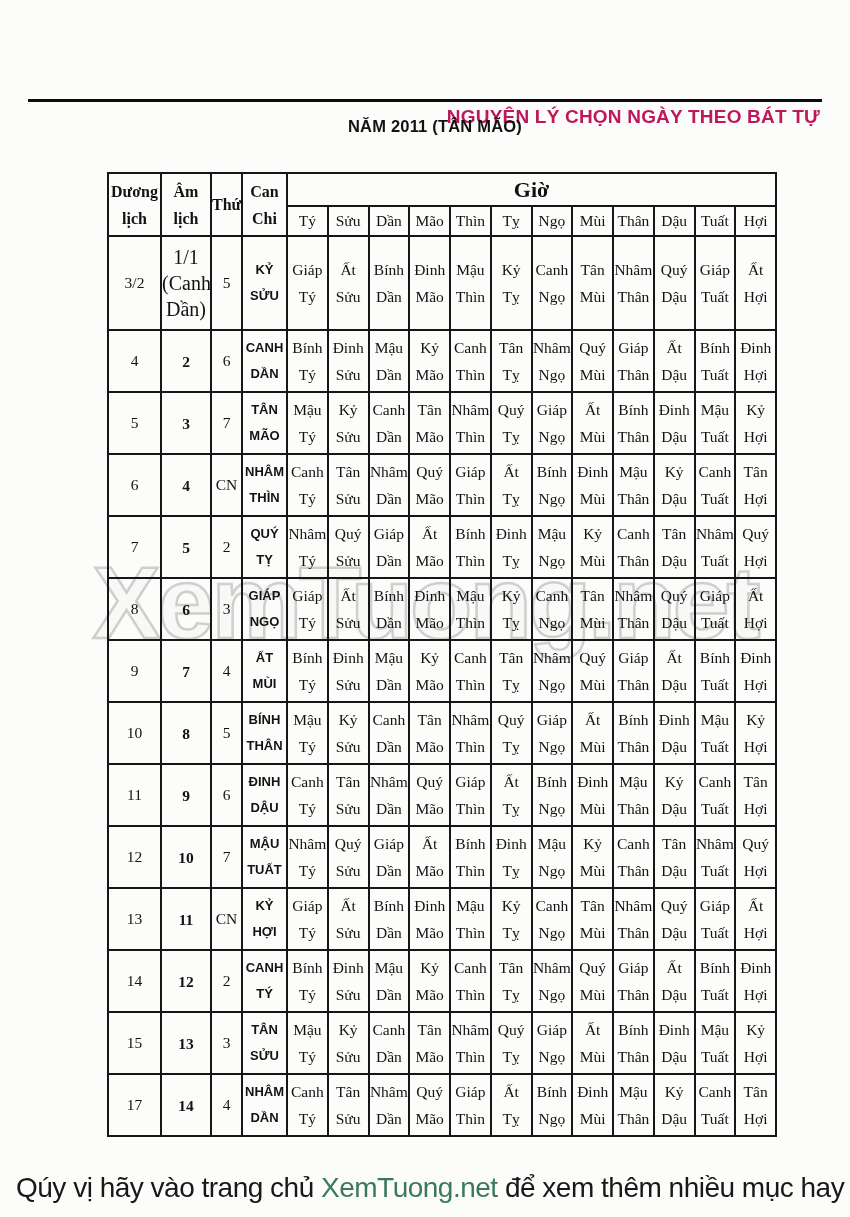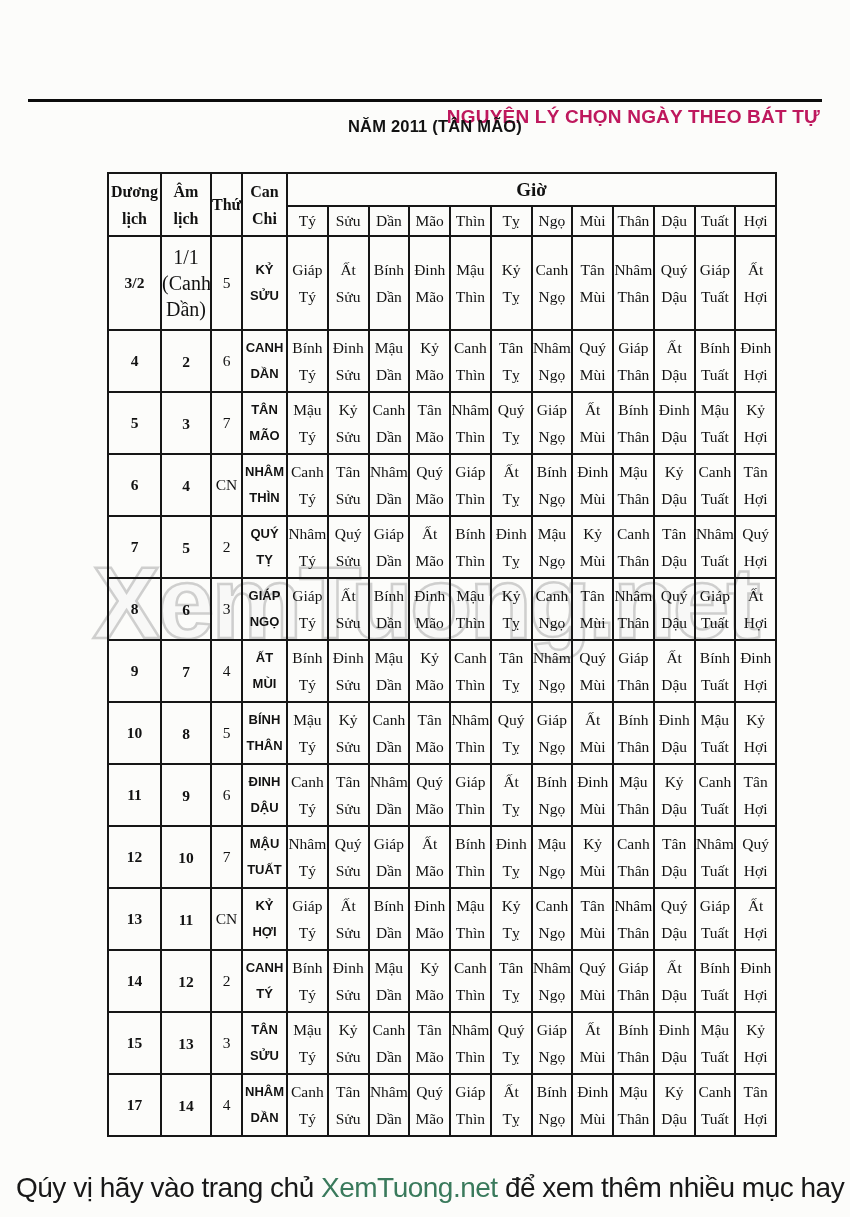--- a/index.html
+++ b/index.html
@@ -29,25 +29,25 @@
     -webkit-text-stroke:2.5px rgba(172,172,172,.55);
     z-index:0;
   }
   table#canchi-table{
     position:absolute;left:107px;top:172px;width:670px;
     border-collapse:collapse;table-layout:fixed;
     border:1px solid #f97316;z-index:1;background:transparent;
   }
   th,td{border:2px solid #161616;text-align:center;vertical-align:middle;padding:0;overflow:hidden;}
   thead th{font-weight:bold;font-size:16px;}
-  th.gio-head{font-size:19px;}
+  th.gio-head{font-size:22px;}
   th.hour-head{font-weight:normal;font-size:15.5px;}
   td{font-size:15.5px;}
   .ln{line-height:27px;}
-  td.duong{font-weight:bold;border-radius:19px;}
+  td.duong{font-weight:normal;border-radius:19px;}
   td.am{font-weight:bold;}
   td.am .ln.multi{font-weight:normal;font-size:20px;line-height:26px;}
   td.canchi .ln{
     font-family:"Liberation Sans","DejaVu Sans",sans-serif;
     font-weight:bold;font-size:13px;line-height:26px;letter-spacing:0;
   }
   .footer{
     position:absolute;top:1172px;left:16px;width:100%;text-align:right;
     font-family:"Liberation Sans","DejaVu Sans",sans-serif;
     font-size:28px;letter-spacing:-.5px;color:#181818;white-space:nowrap;z-index:2;

